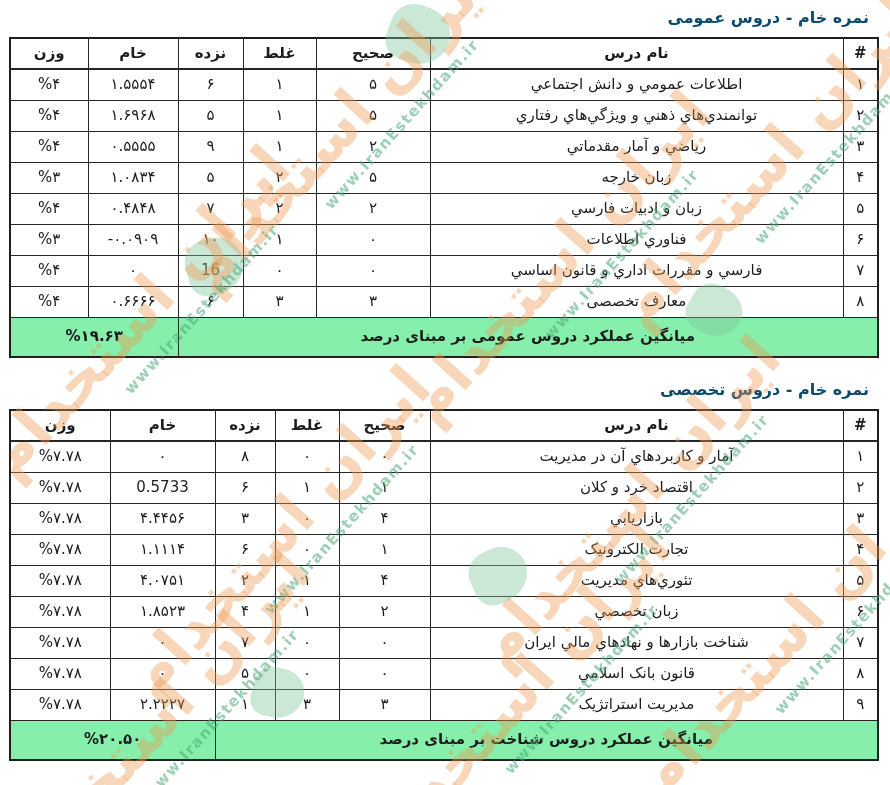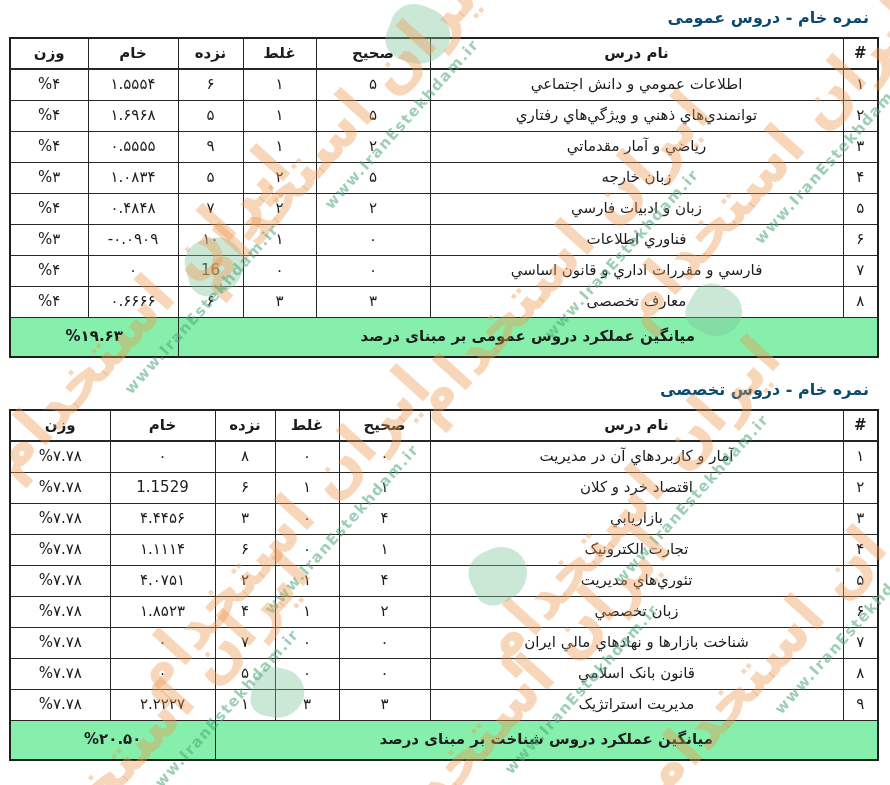--- a/index.html
+++ b/index.html
@@ -247,21 +247,21 @@
     <td class="num-cell">۸</td>
     <td class="num-cell">۰</td>
     <td class="num-cell">%۷.۷۸</td>
   </tr>
           <tr>
     <td class="c-num">۲</td>
     <td class="c-name">اقتصاد خرد و کلان</td>
     <td class="num-cell">۱</td>
     <td class="num-cell">۱</td>
     <td class="num-cell">۶</td>
-    <td class="num-cell">1.1529</td>
+    <td class="num-cell">0.5733</td>
     <td class="num-cell">%۷.۷۸</td>
   </tr>
           <tr>
     <td class="c-num">۳</td>
     <td class="c-name">بازاريابي</td>
     <td class="num-cell">۴</td>
     <td class="num-cell">۰</td>
     <td class="num-cell">۳</td>
     <td class="num-cell">۴.۴۴۵۶</td>
     <td class="num-cell">%۷.۷۸</td>

